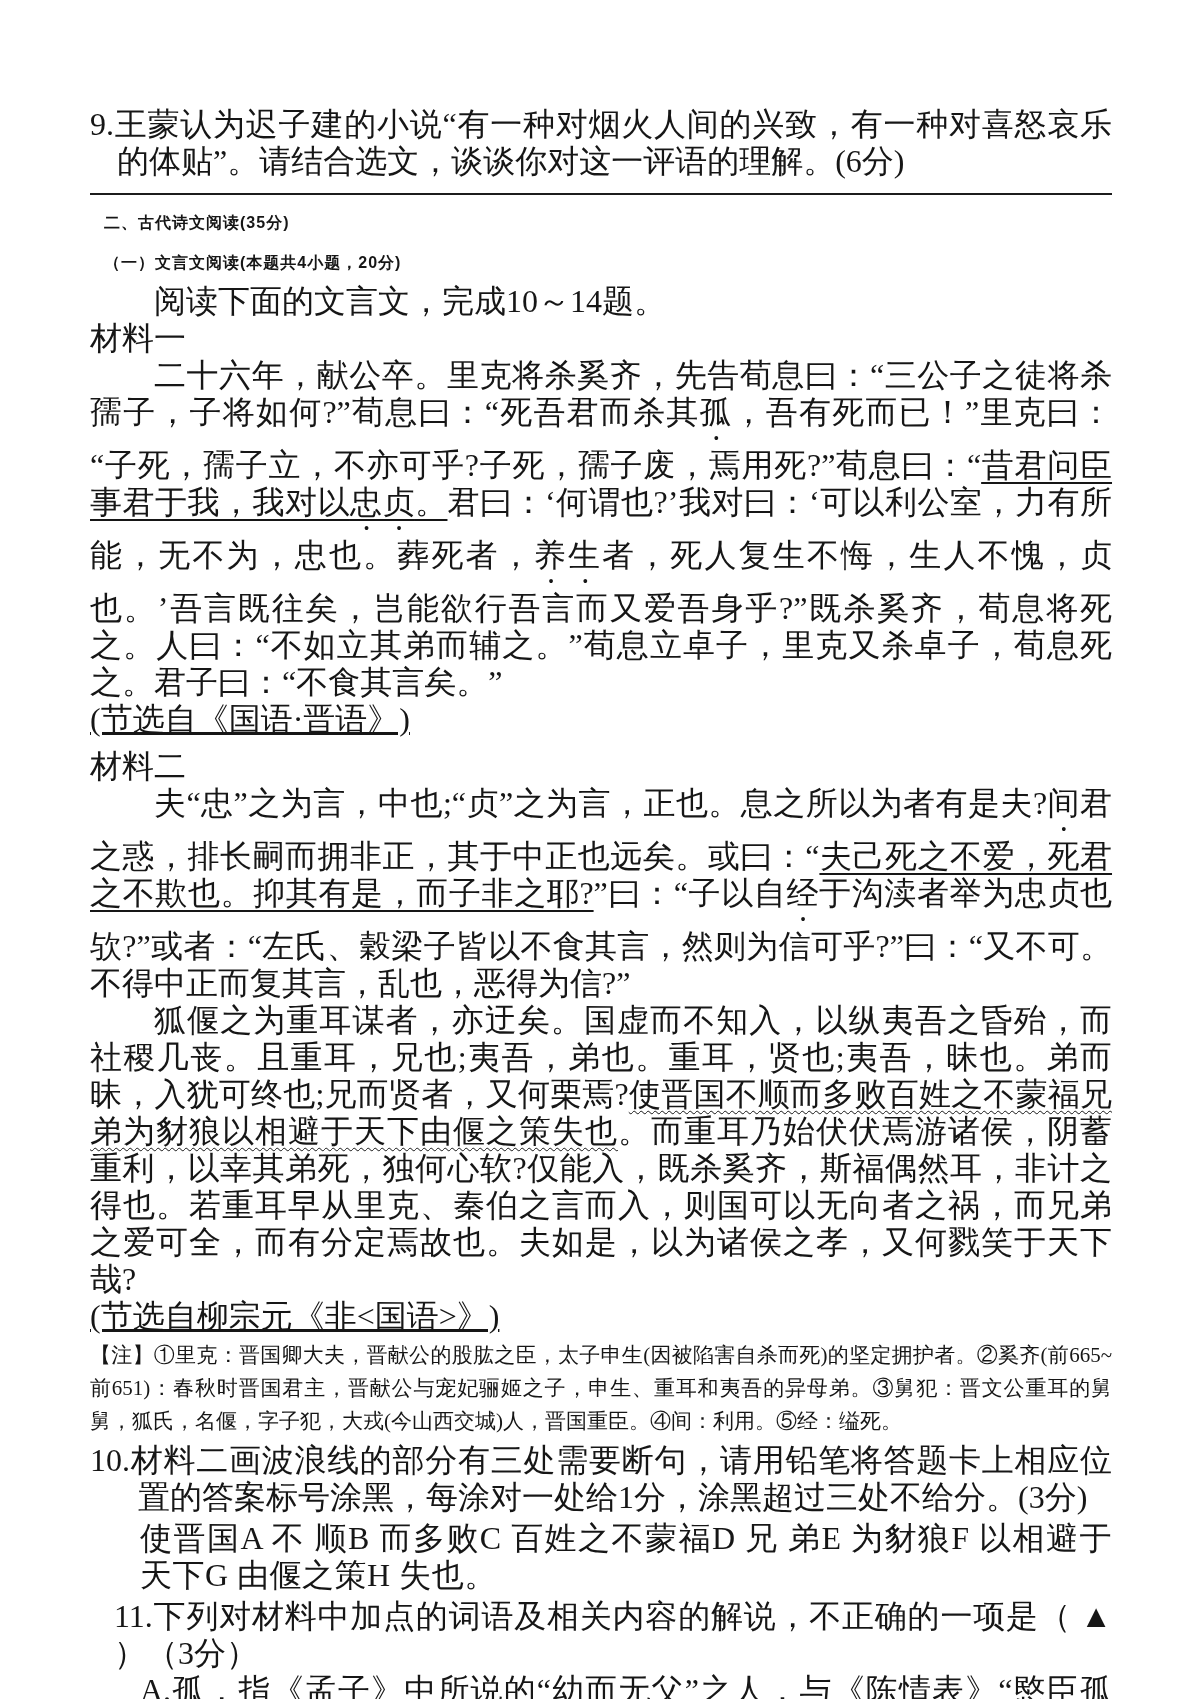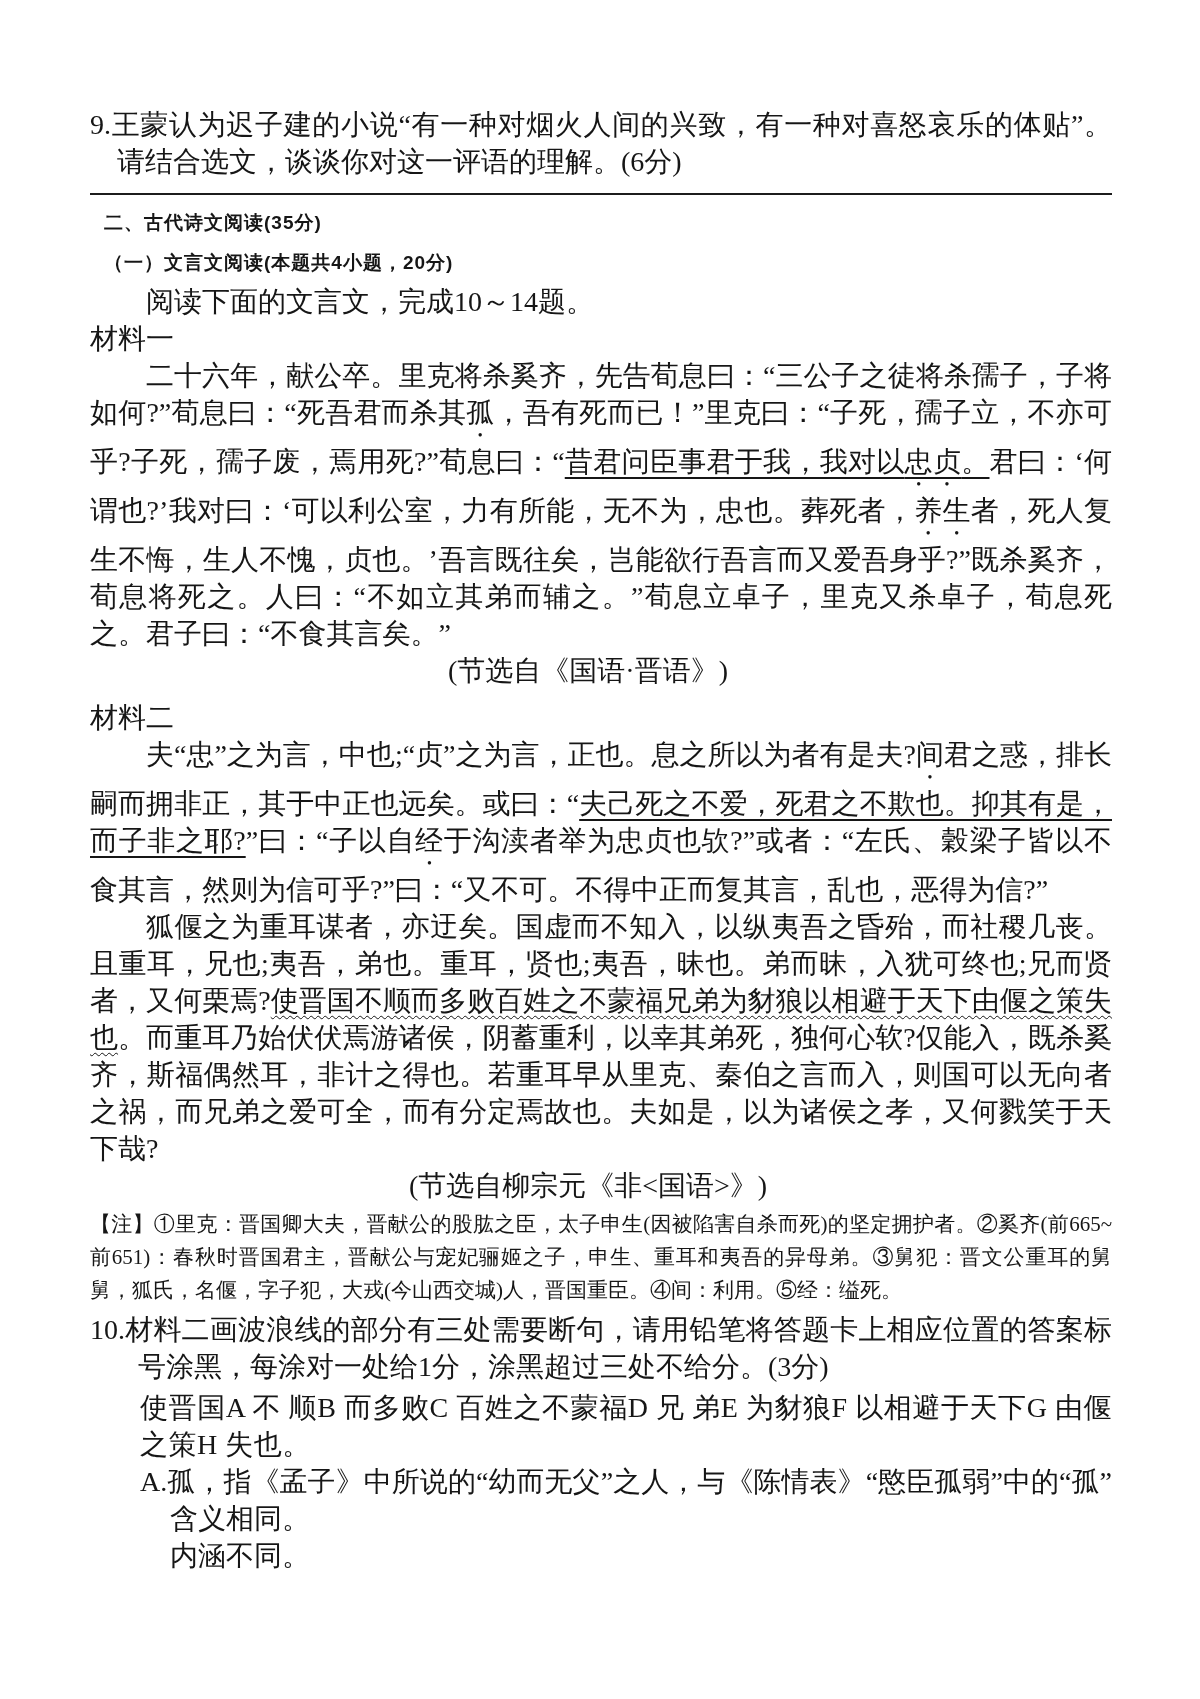--- a/index.html
+++ b/index.html
@@ -9,41 +9,41 @@
     width: 1200px;
     height: 1699px;
     margin: 0 auto;
     background: #ffffff;
     color: #161616;
     font-family: "Liberation Serif", "DejaVu Serif", serif;
     padding: 106px 88px 30px 90px;
     overflow: hidden;
   }
   .body {
-    font-size: 28px;
+    font-size: 32px;
     line-height: 37px;
     text-align: justify;
   }
   .hang-sm { padding-left: 27px; text-indent: -27px; }
   .hang-lg { padding-left: 48px; text-indent: -48px; }
   .divider {
     border-bottom: 2px solid #1c1c1c;
     margin: 13px 0 8px 0;
   }
   .heading, .subheading {
     font-family: "Liberation Sans", "DejaVu Sans", sans-serif;
     font-weight: 700;
-    font-size: 19px;
+    font-size: 16px;
     line-height: 40px;
     margin-left: 14px;
     letter-spacing: 1px;
   }
   .indent { text-indent: 2em; }
   .para { text-indent: 2em; }
-  .source { text-align: center; padding-right: 26px; }
+  .source { text-align: left; padding-right: 26px; text-decoration: underline; }
   .m2-label { margin-top: 10px; }
   .note {
     font-size: 21px;
     line-height: 33px;
     text-align: justify;
     margin-top: 4px;
   }
   .q10 { margin-top: 4px; }
   .q10-sentence { margin-left: 50px; margin-top: 4px; letter-spacing: 0.5px; }
   .q11 { margin-left: 24px; margin-top: 4px; }
@@ -94,16 +94,17 @@
   <p class="body m2-label">材料二</p>
   <p class="body para"><span>夫“忠”之为言，中也;“贞”之为言，正也。息之所以为者有是夫?</span><span class="seg-d">间</span><span>君之惑，排长嗣而拥非正，其于中正也远矣。或曰：“</span><span class="seg-u">夫己死之不爱，死君之不欺也。抑其有是，而子非之耶?</span><span>”曰：“子以自</span><span class="seg-d">经</span><span>于沟渎者举为忠贞也欤?”或者：“左氏、穀梁子皆以不食其言，然则为信可乎?”曰：“又不可。不得中正而复其言，乱也，恶得为信?”</span></p>
   <p class="body para"><span>狐偃之为重耳谋者，亦迂矣。国虚而不知入，以纵夷吾之昏殆，而社稷几丧。且重耳，兄也;夷吾，弟也。重耳，贤也;夷吾，昧也。弟而昧，入犹可终也;兄而贤者，又何栗焉?</span><span class="seg-w">使晋国不顺而多败百姓之不蒙福兄弟为豺狼以相避于天下由偃之策失也</span><span>。而重耳乃始伏伏焉游诸侯，阴蓄重利，以幸其弟死，独何心软?仅能入，既杀奚齐，斯福偶然耳，非计之得也。若重耳早从里克、秦伯之言而入，则国可以无向者之祸，而兄弟之爱可全，而有分定焉故也。夫如是，以为诸侯之孝，又何戮笑于天下哉?</span></p>
   <p class="body source">(节选自柳宗元《非&lt;国语&gt;》)</p>
 
   <p class="note">【注】①里克：晋国卿大夫，晋献公的股肱之臣，太子申生(因被陷害自杀而死)的坚定拥护者。②奚齐(前665~前651)：春秋时晋国君主，晋献公与宠妃骊姬之子，申生、重耳和夷吾的异母弟。③舅犯：晋文公重耳的舅舅，狐氏，名偃，字子犯，大戎(今山西交城)人，晋国重臣。④间：利用。⑤经：缢死。</p>
 
   <p class="body q10 hang-lg">10.材料二画波浪线的部分有三处需要断句，请用铅笔将答题卡上相应位置的答案标号涂黑，每涂对一处给1分，涂黑超过三处不给分。(3分)</p>
   <p class="body q10-sentence">使晋国A 不 顺B 而多败C 百姓之不蒙福D 兄 弟E 为豺狼F 以相避于天下G 由偃之策H 失也。</p>
 
+  <p class="body q11">11.下列对材料中加点的词语及相关内容的解说，不正确的一项是（ ▲ ）（3分）</p>
   <p class="body option">A.孤，指《孟子》中所说的“幼而无父”之人，与《陈情表》“愍臣孤弱”中的“孤”含义相同。</p>
   <p class="body option-b-cont">内涵不同。</p>
 
 </div>
 
 </body></html>

